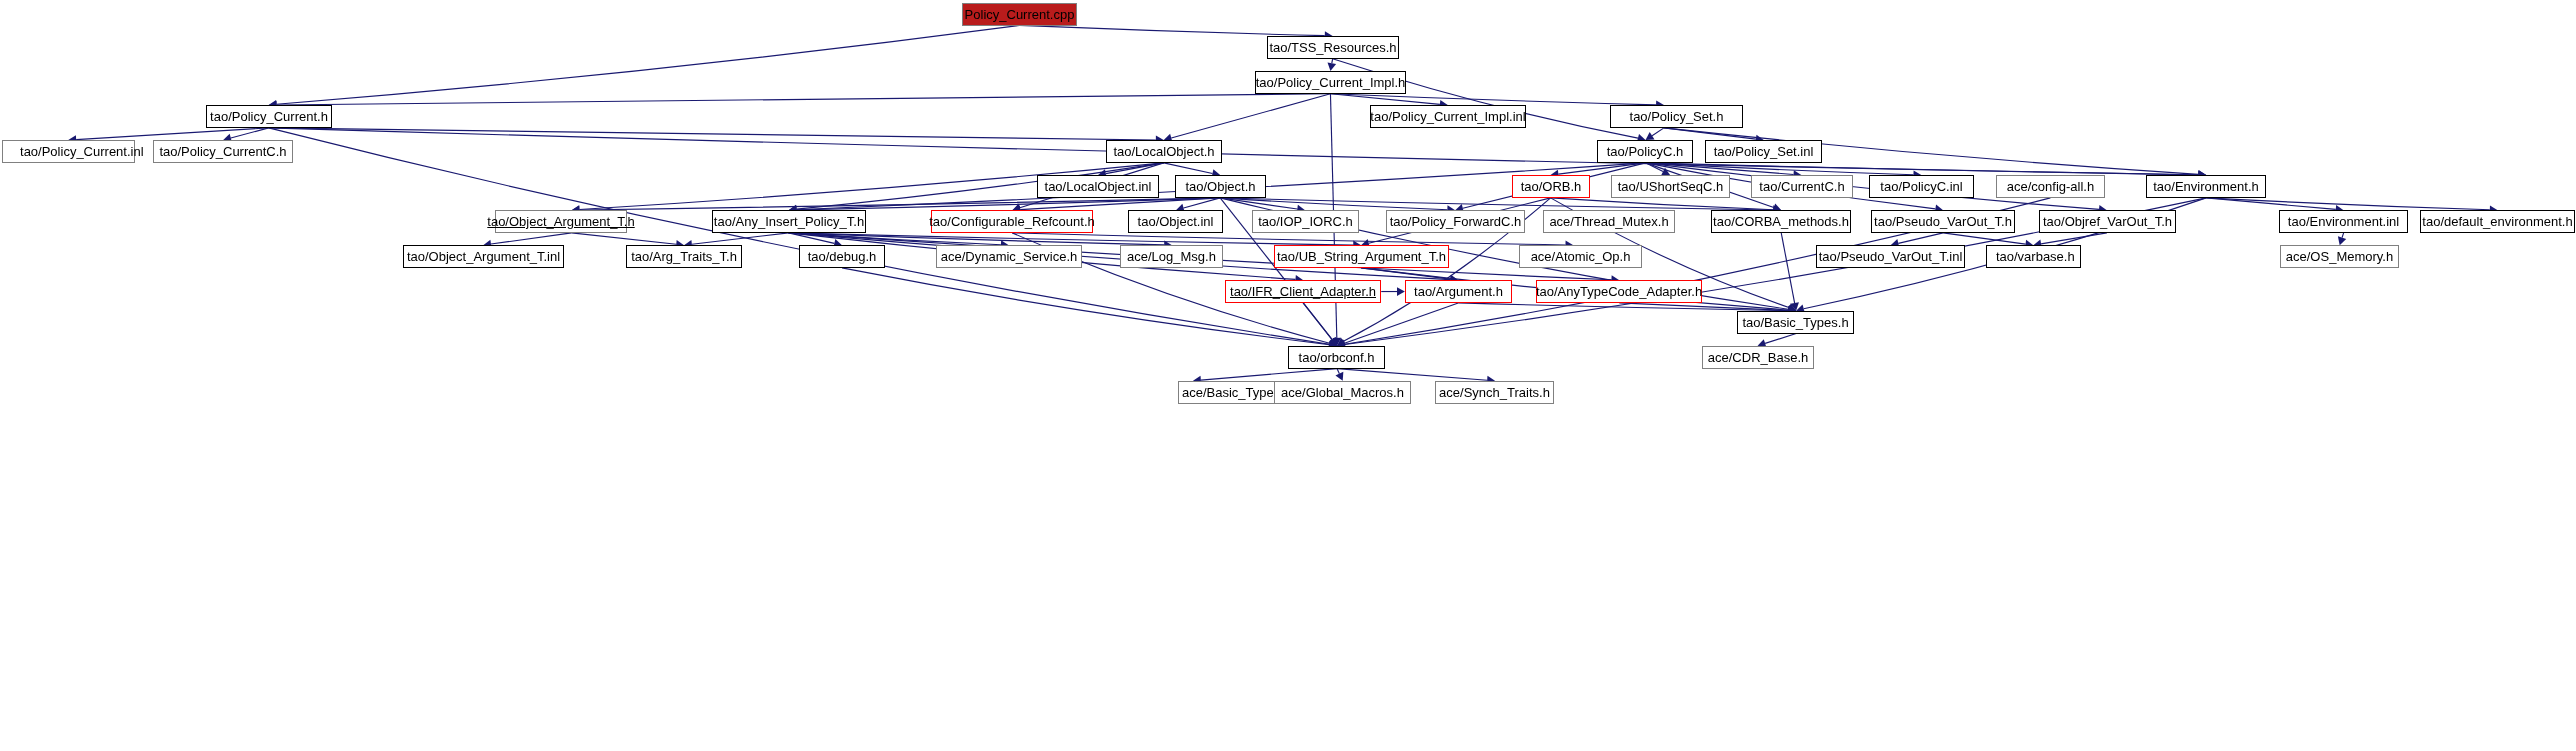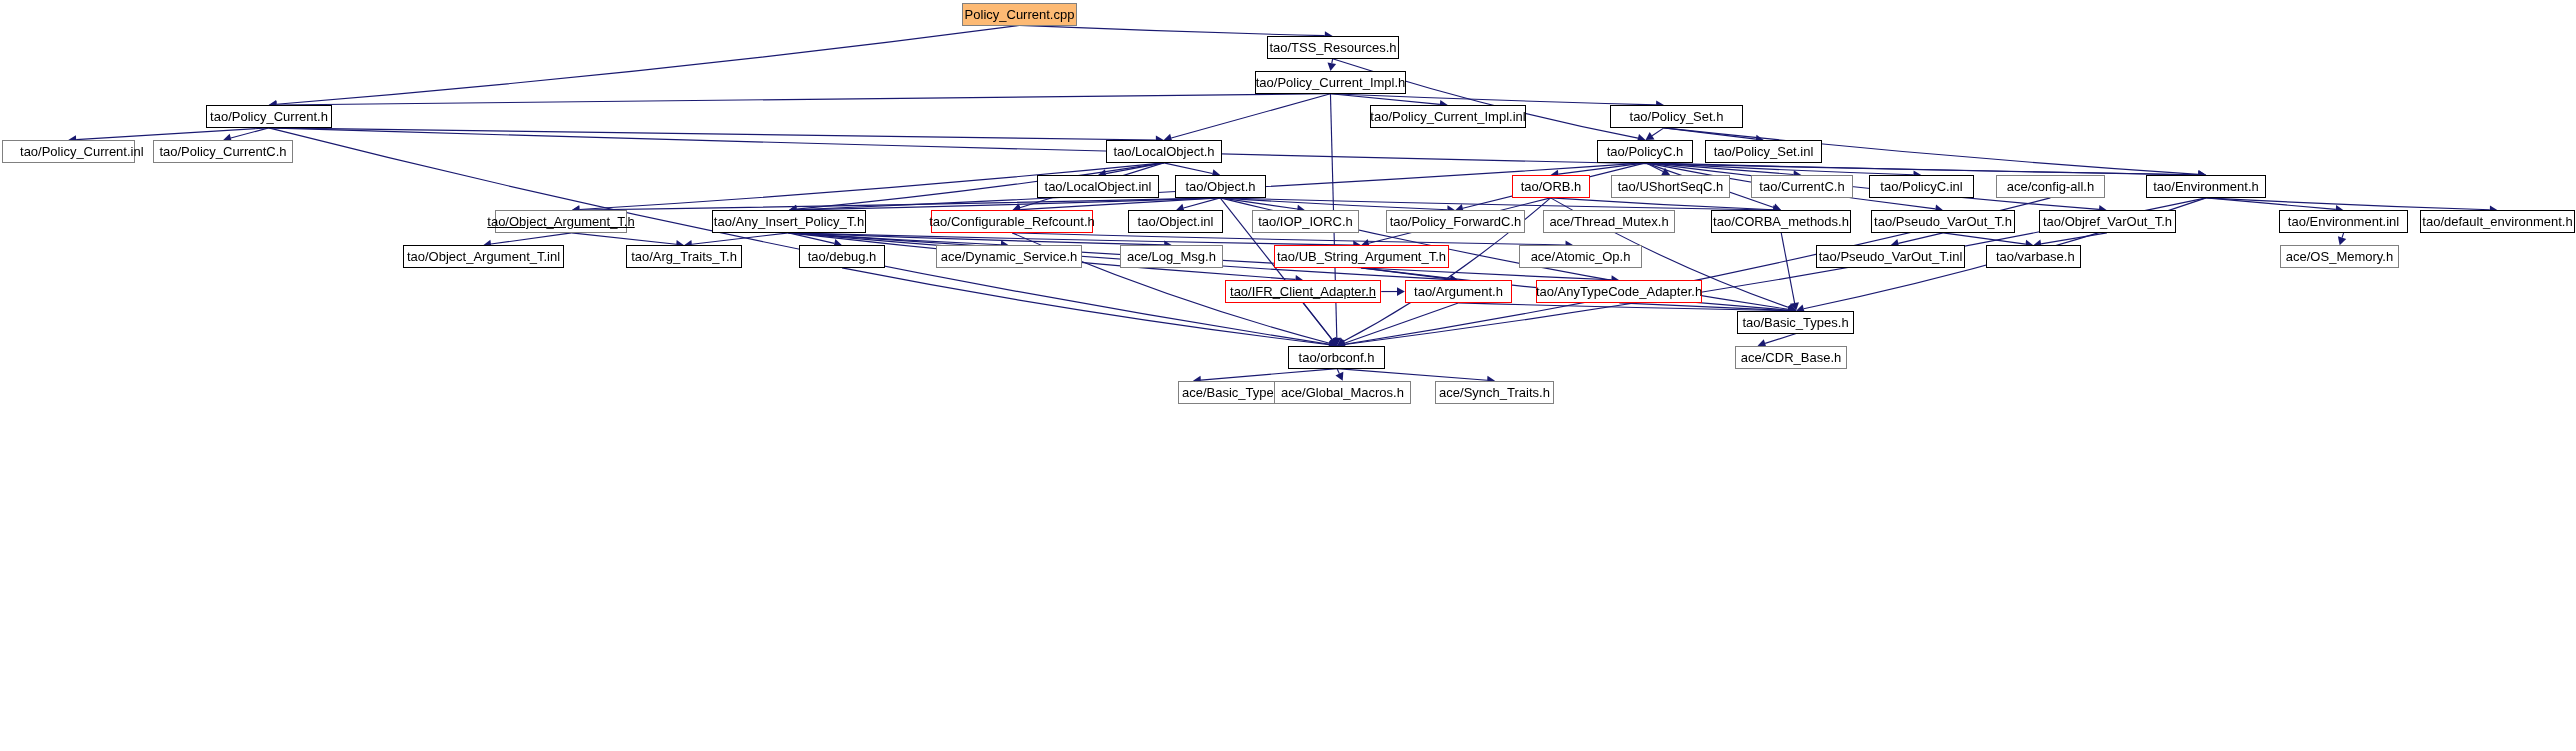--- a/index.html
+++ b/index.html
@@ -4,21 +4,21 @@
 <style>
   html,body{margin:0;padding:0;background:#ffffff;}
   #canvas{position:relative;width:2576px;height:752px;background:#ffffff;
           font-family:"Liberation Sans", sans-serif;overflow:hidden;}
   #edges{position:absolute;left:0;top:0;width:2576px;height:752px;pointer-events:none;}
   .node{position:absolute;box-sizing:border-box;display:flex;align-items:center;
         justify-content:center;white-space:nowrap;background:#ffffff;
         border:0.9px solid #808080;color:#000000;font-size:13px;line-height:1;height:23px;}
   .node.black{border-color:#000000;}
   .node.red{border-color:#ff0000;}
-  .node.root{background:#fdba74;border-color:#808080;}
+  .node.root{background:#b91c1c;border-color:#808080;}
   .node span{display:block;padding:0 5.3px;}
 </style>
 </head>
 <body>
 
 <div id="canvas">
   <svg id="edges" viewBox="0 0 2943 859" xmlns="http://www.w3.org/2000/svg">
       <path d="M 1164.5 29 Q 1339.0025258826986 36.289246677632356 1513.5050517653974 40.698493355264716" fill="none" stroke="#191970" stroke-width="1.3"></path>
       <polygon points="1522.5,41 1513.3375480738778,45.69568681893283 1513.672555456917,35.701299891596605" fill="#191970"></polygon>
       <path d="M 1164.5 29 Q 740.2248725981427 84.94511556101342 315.9497451962854 119.05023112202686" fill="none" stroke="#191970" stroke-width="1.3"></path>
@@ -307,21 +307,21 @@
       </div>
       <div class="node red" style="left: 1405px; top: 280px; width: 107px;">
         <span>tao/Argument.h</span>
       </div>
       <div class="node red" style="left: 1536px; top: 280px; width: 166px;">
         <span>tao/AnyTypeCode_Adapter.h</span>
       </div>
       <div class="node black" style="left: 1737px; top: 311px; width: 117px;">
         <span>tao/Basic_Types.h</span>
       </div>
-      <div class="node gray" style="left: 1702px; top: 346px; width: 112px; margin-left: 33px;">
+      <div class="node gray" style="left: 1702px; top: 346px; width: 112px;">
         <span>ace/CDR_Base.h</span>
       </div>
       <div class="node black" style="left: 1288px; top: 346px; width: 97px;">
         <span>tao/orbconf.h</span>
       </div>
       <div class="node gray" style="left: 1134px; top: 381px; width: 117px; margin-left: 44px;">
         <span>ace/Basic_Types.h</span>
       </div>
       <div class="node gray" style="left: 1274px; top: 381px; width: 137px;">
         <span>ace/Global_Macros.h</span>

